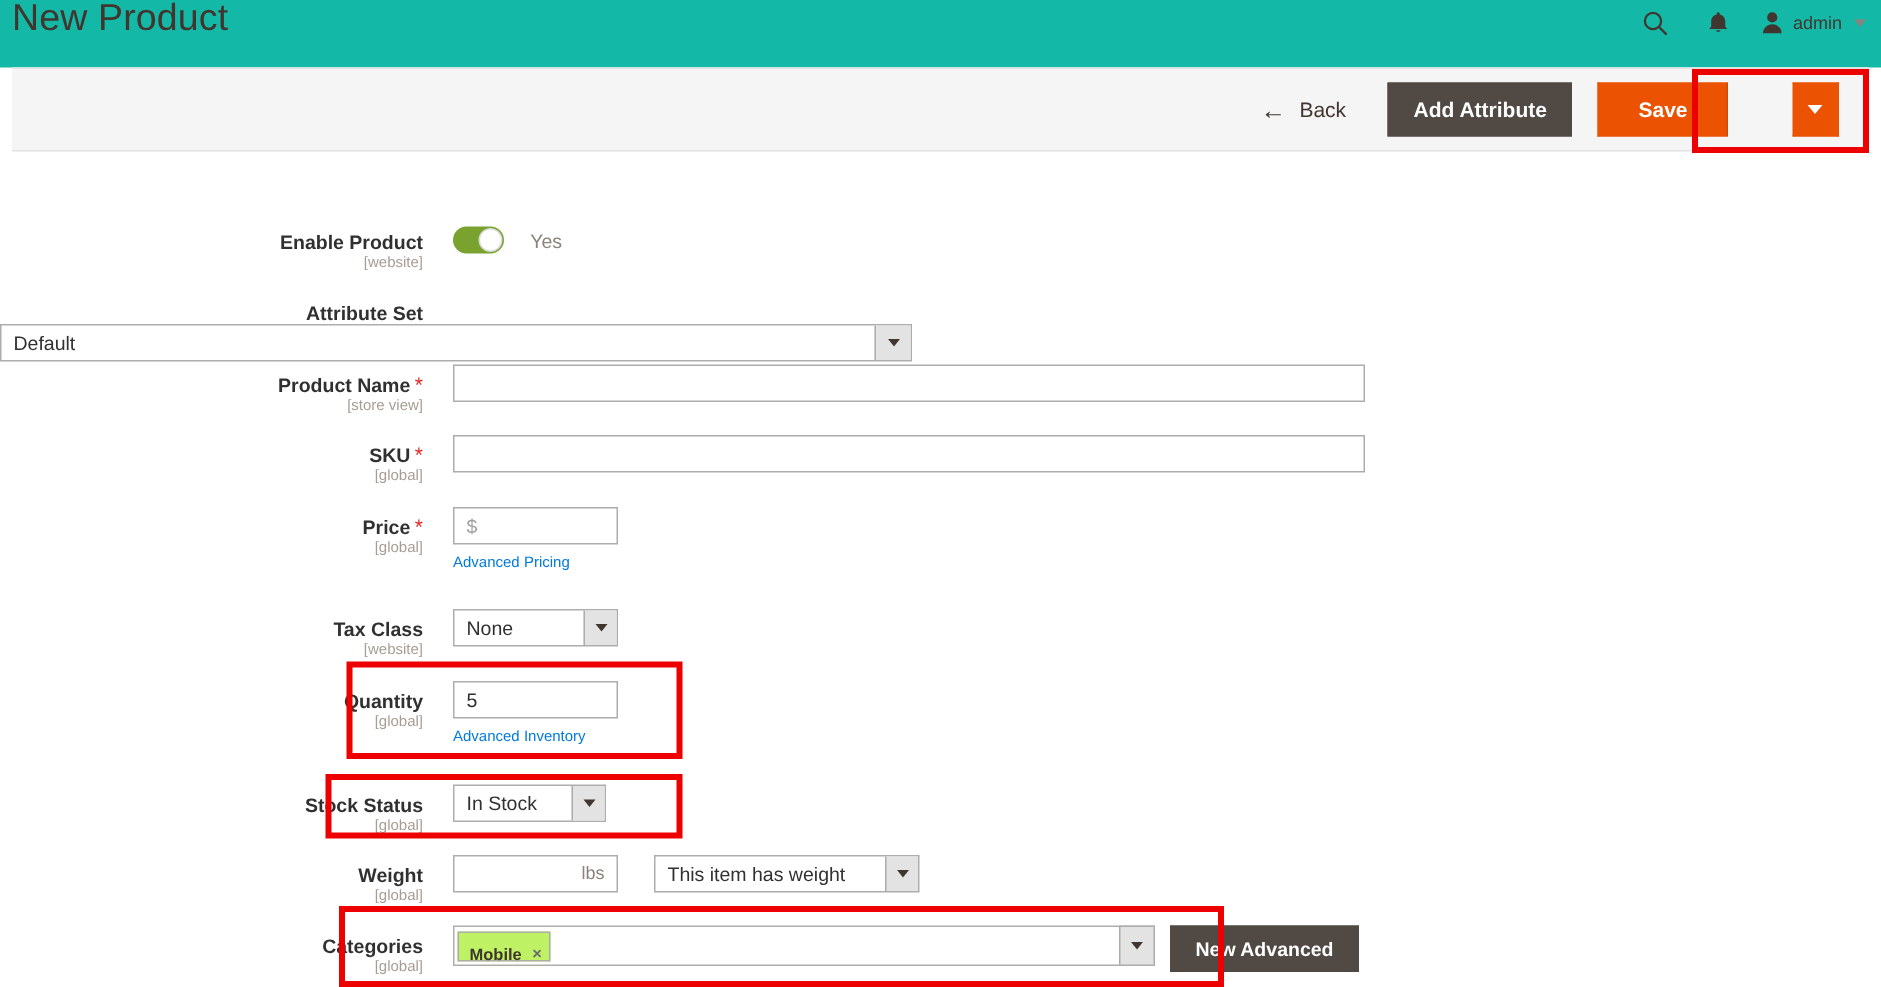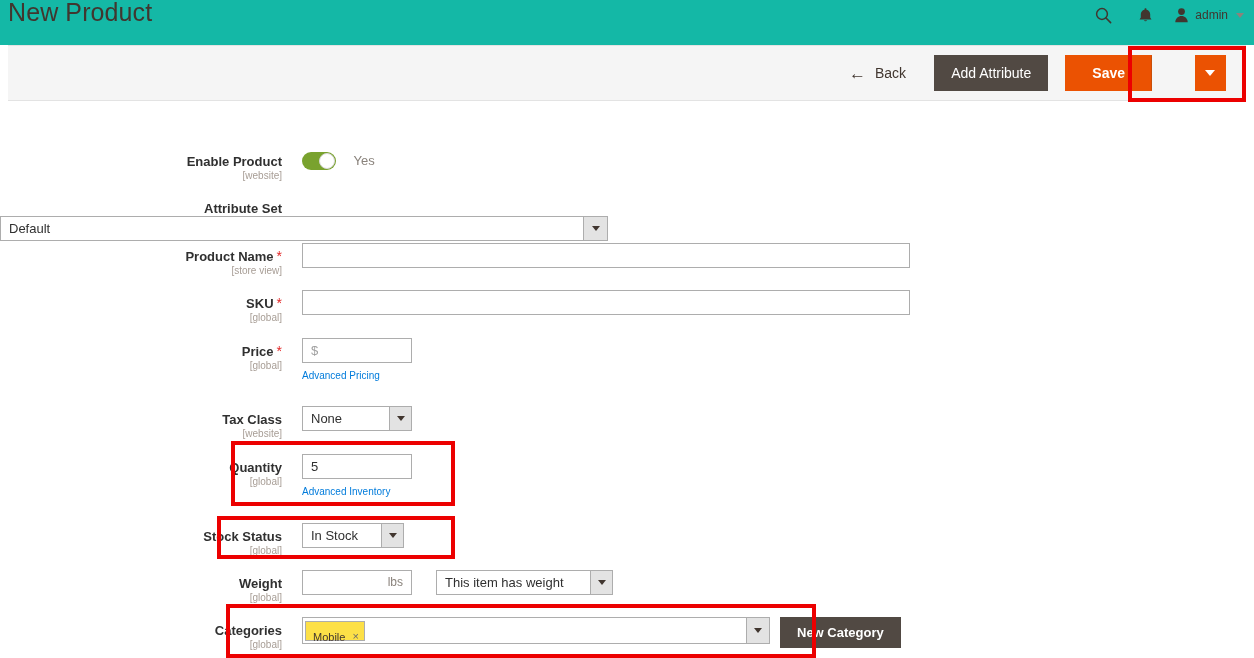--- a/index.html
+++ b/index.html
@@ -89,21 +89,21 @@
   .back-arrow {
     font-size: 17px;
     color: #41362f;
     line-height: 1;
   }
   .btn-attr {
     background: #514943;
     color: #ffffff;
     border: 1px solid #514943;
     font-size: 14px;
-    font-weight: 400;
+    font-weight: 700;
     padding: 9px 16px;
     cursor: pointer;
     font-family: "Liberation Sans", sans-serif;
     border-radius: 0;
   }
   .save-wrap {
     position: relative;
     margin-left: 17px;
     margin-right: 12px;
     display: flex;
@@ -296,26 +296,27 @@
     display: flex;
     align-items: center;
     padding: 2px 2px;
     position: relative;
   }
   .ms-chip {
     display: inline-flex;
     align-items: center;
     gap: 7px;
     border: 1px solid #adadad;
-    background: #fde047;
+    background: #bef264;
     font-size: 11px;
     color: #41362f;
     padding: 15px 5px 3px 7px;
     height: 19px;
     cursor: default;
+    font-weight: bold;
   }
   .chip-x {
     color: #6b6b6b;
     font-size: 11px;
     cursor: pointer;
     line-height: 1;
   }
   .ms-arrow {
     position: absolute;
     right: -1px; top: -1px; bottom: -1px;
@@ -520,21 +521,21 @@
     <div class="field-control row-inline">
       <div class="ms">
         <span class="ms-chip">
           <span>Mobile</span>
           <span class="chip-x">×</span>
         </span>
         <span class="ms-arrow">
           <span class="caret-dk"></span>
         </span>
       </div>
-      <button class="btn-newcat">New Category</button>
+      <button class="btn-newcat">New Advanced</button>
     </div>
   </div>
 
 </div>
 
 <div class="hl" id="hl-save"></div>
 <div class="hl" id="hl-quantity"></div>
 <div class="hl" id="hl-stock"></div>
 <div class="hl" id="hl-categories"></div>
 

